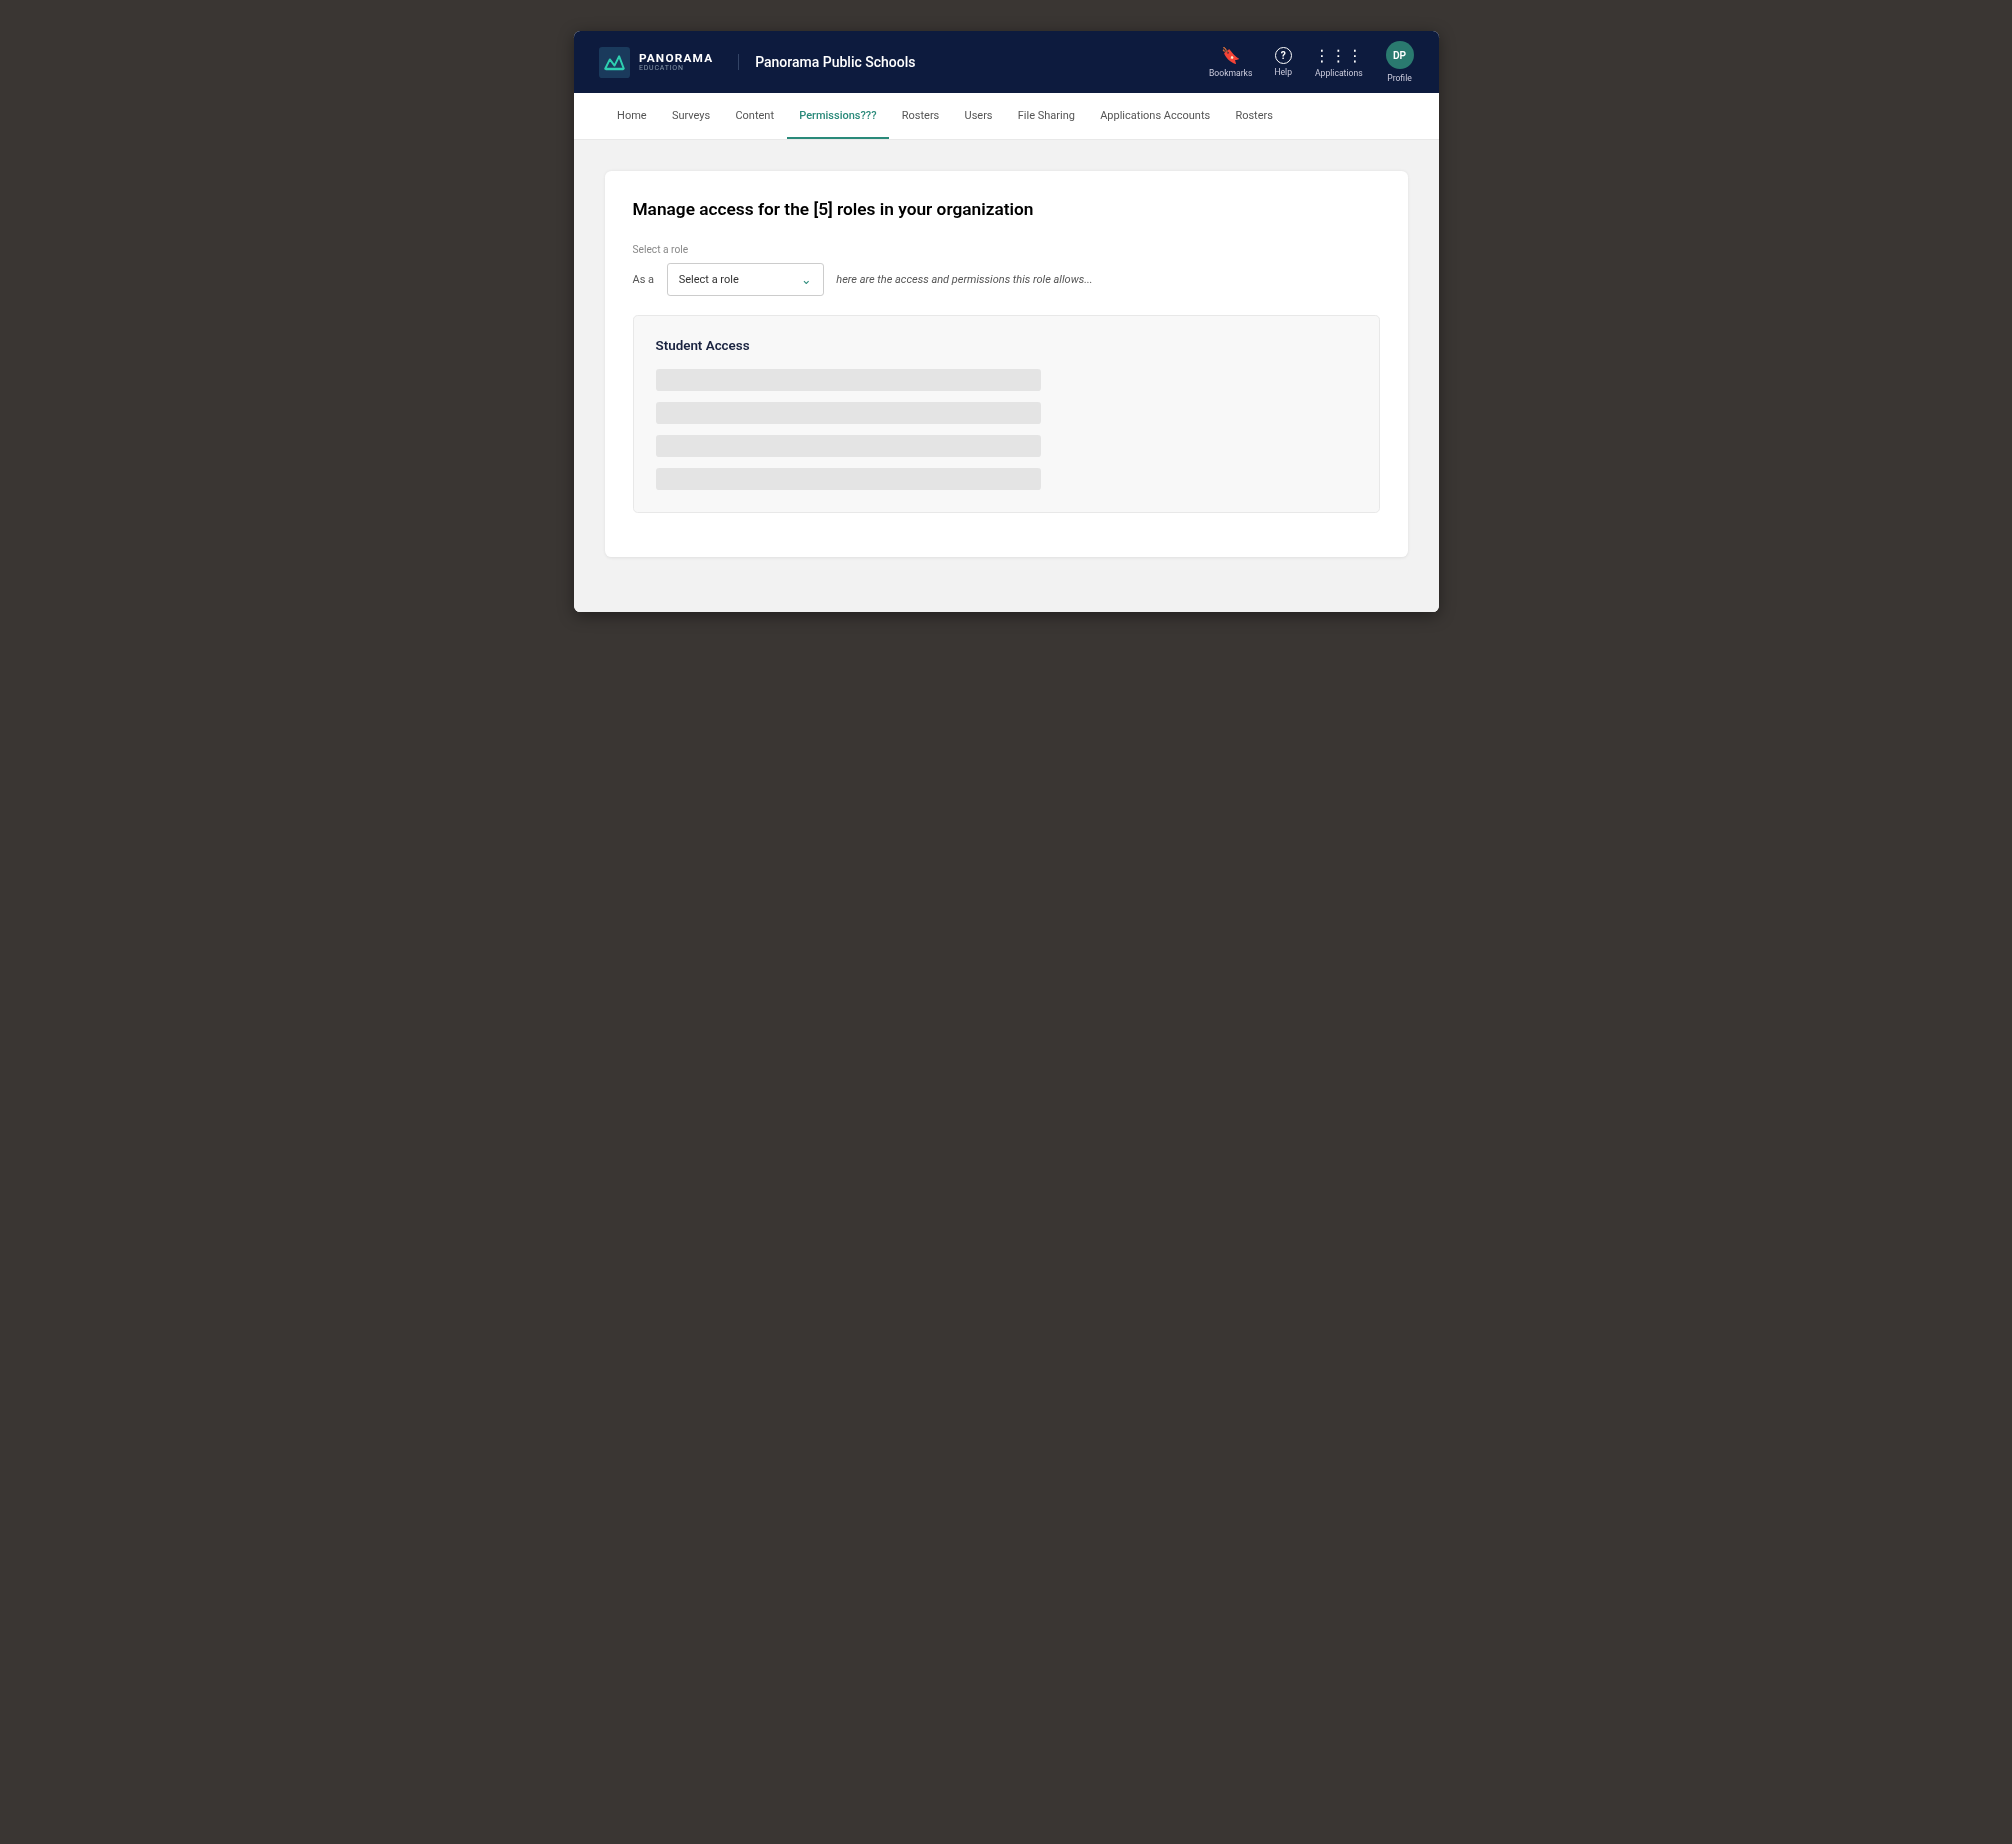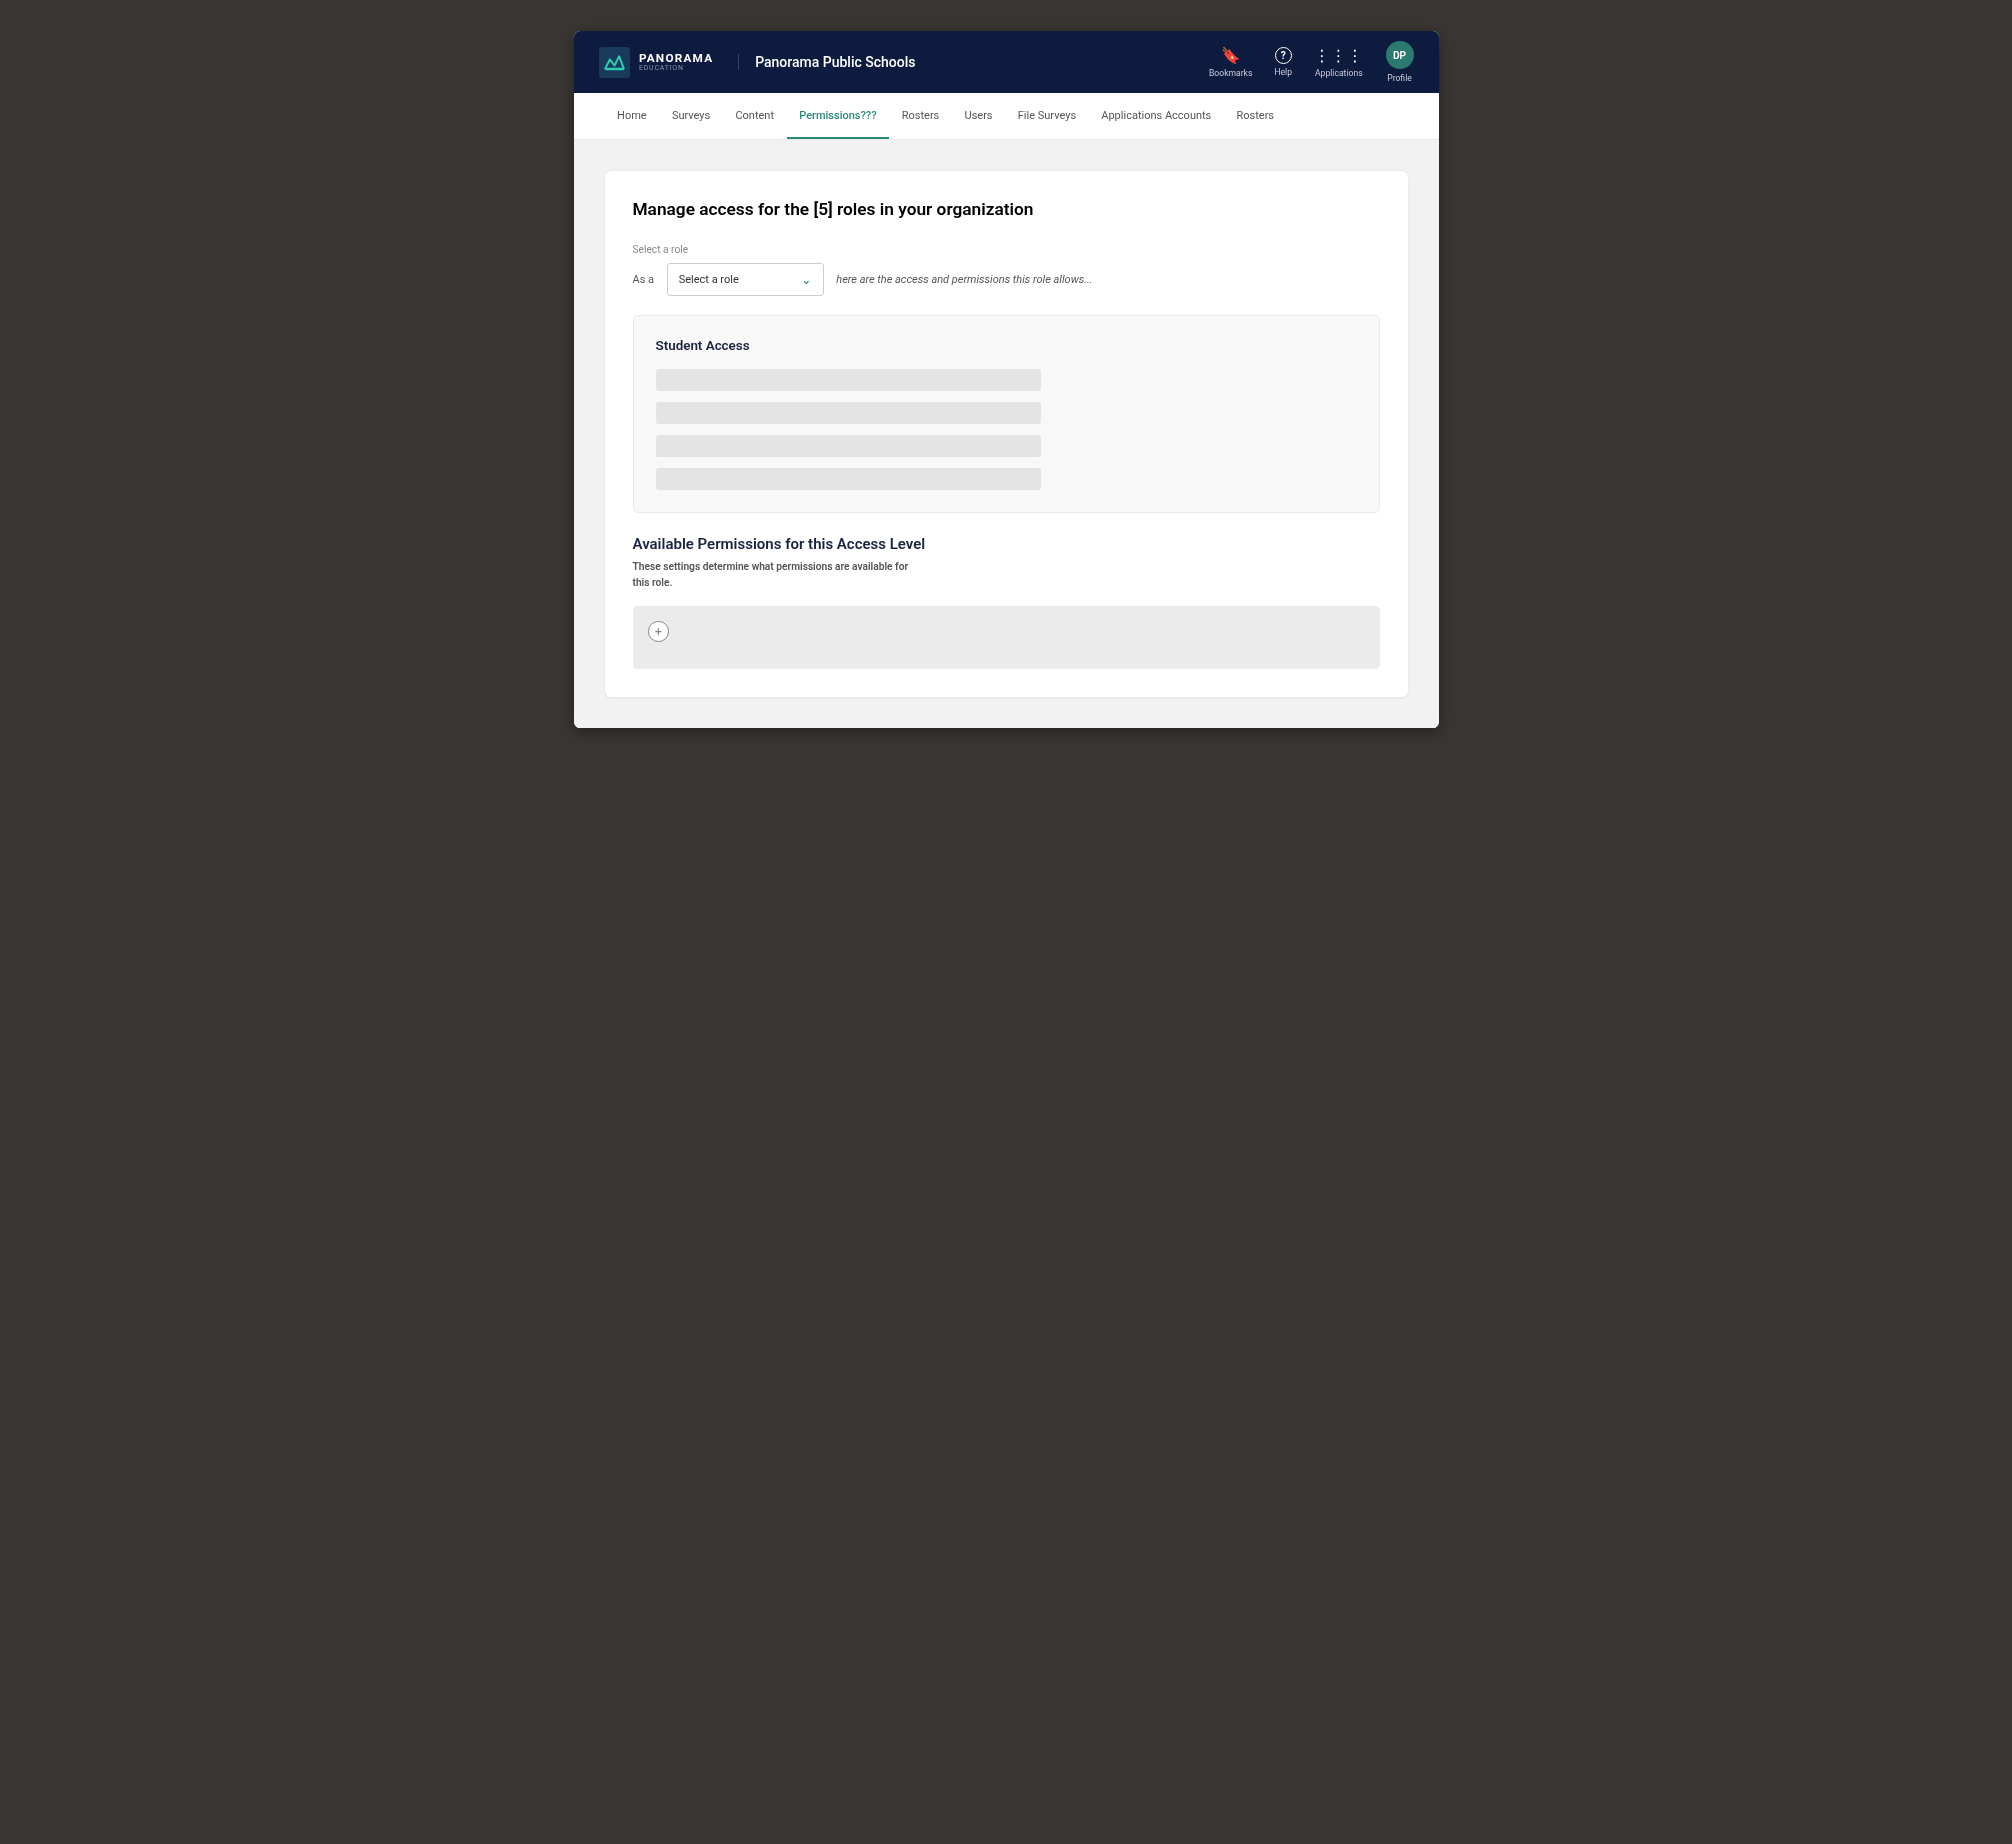--- a/index.html
+++ b/index.html
@@ -281,21 +281,21 @@
     </div>
   </nav>
 
   <nav class="secondary-nav">
     <div class="sec-nav-item">Home</div>
     <div class="sec-nav-item">Surveys</div>
     <div class="sec-nav-item">Content</div>
     <div class="sec-nav-item active">Permissions???</div>
     <div class="sec-nav-item">Rosters</div>
     <div class="sec-nav-item">Users</div>
-    <div class="sec-nav-item">File Surveys</div>
+    <div class="sec-nav-item">File Sharing</div>
     <div class="sec-nav-item">Applications Accounts</div>
     <div class="sec-nav-item">Rosters</div>
   </nav>
 
   <main class="main-content">
     <div class="content-card">
 
       <h1 class="card-title">Manage access for the [5] roles in your organization</h1>
 
       <div class="role-selector-section">
@@ -311,28 +311,18 @@
       </div>
 
       <div class="student-access-section">
         <h2 class="section-heading">Student Access</h2>
         <div class="skeleton-bar"></div>
         <div class="skeleton-bar"></div>
         <div class="skeleton-bar"></div>
         <div class="skeleton-bar"></div>
       </div>
 
-      <div class="permissions-section">
-        <h2 class="permissions-title">Available Permissions for this Access Level</h2>
-        <p class="permissions-desc">These settings determine what permissions are available for this role.</p>
-
-        <div class="add-section-box">
-          <div class="add-circle-btn">
-            <span>+</span>
-          </div>
-        </div>
-      </div>
 
     </div>
   </main>
 
 </div>
 
 
 </body></html>

